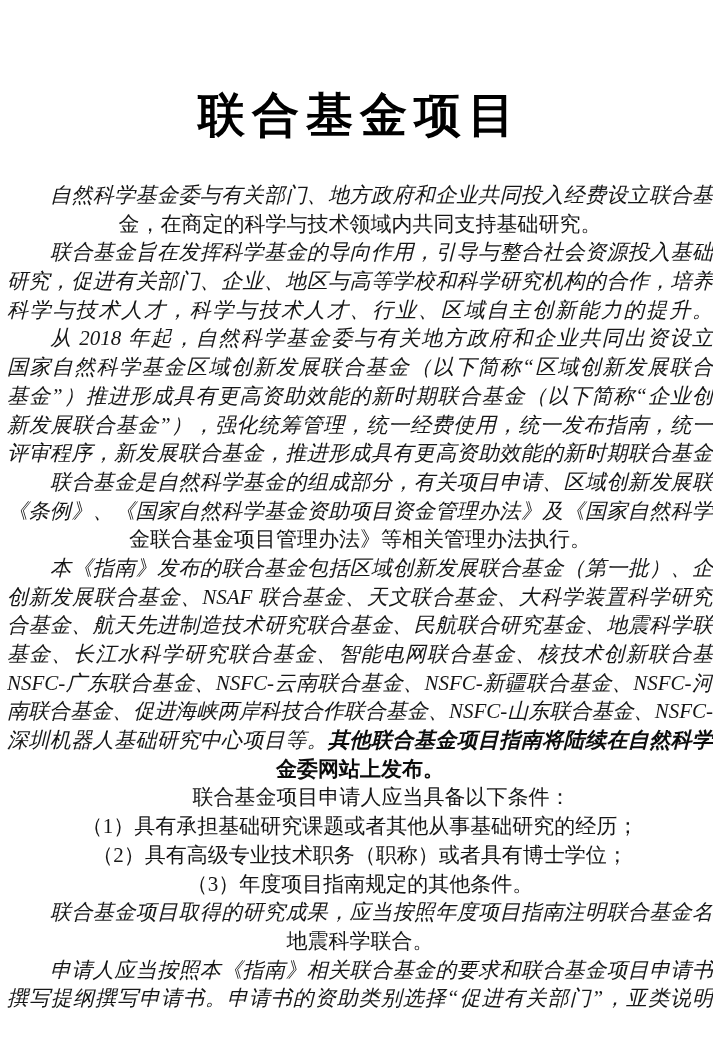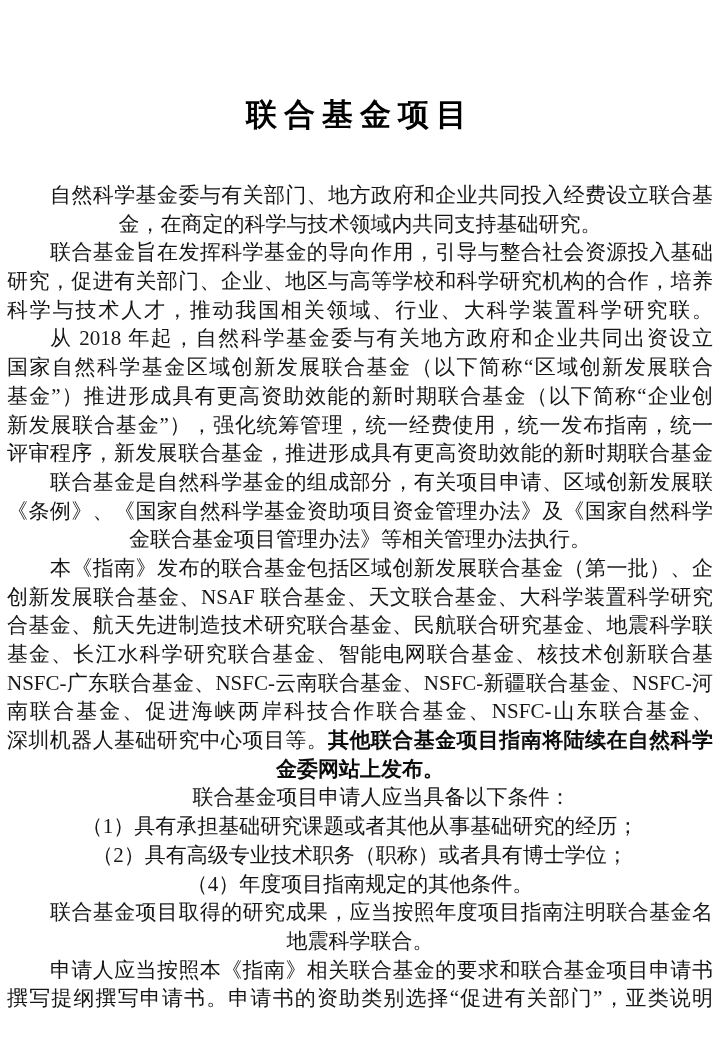--- a/index.html
+++ b/index.html
@@ -17,21 +17,21 @@
     color: #161616;
   }
   .doc-title {
     position: absolute;
     top: 86px;
     left: 0;
     width: 720px;
     text-align: center;
     font-family: "DejaVu Serif", serif;
     font-weight: 900;
-    font-size: 31px;
+    font-size: 47px;
     line-height: 57px;
     letter-spacing: 7px;
     color: #000000;
     white-space: nowrap;
   }
   .doc-body {
     position: absolute;
     top: 181px;
     left: 7px;
     width: 706px;
@@ -43,56 +43,57 @@
     overflow: hidden;
     text-align: center;
   }
   .line.indent {
     text-indent: 43px;
   }
   .line.fill {
     text-align: justify;
     text-align-last: justify;
     text-justify: inter-character;
+    font-style: italic;
   }
   .b {
     font-family: "Liberation Sans", sans-serif;
     font-weight: 700;
     color: #0d0d0d;
   }
 </style>
 </head>
 <body>
 
 <div class="page">
   <div class="doc-title">联合基金项目</div>
   <div class="doc-body">
       <div class="line indent fill"><span>自然科学基金委与有关部门、地方政府和企业共同投入经费设立联合基</span></div>
       <div class="line"><span>金，在商定的科学与技术领域内共同支持基础研究。</span></div>
       <div class="line indent fill"><span>联合基金旨在发挥科学基金的导向作用，引导与整合社会资源投入基础</span></div>
       <div class="line fill"><span>研究，促进有关部门、企业、地区与高等学校和科学研究机构的合作，培养</span></div>
-      <div class="line fill"><span>科学与技术人才，推动我国相关领域、行业、大科学装置科学研究联。</span></div>
+      <div class="line fill"><span>科学与技术人才，科学与技术人才、行业、区域自主创新能力的提升。</span></div>
       <div class="line indent fill"><span>从 2018 年起，自然科学基金委与有关地方政府和企业共同出资设立</span></div>
       <div class="line fill"><span>国家自然科学基金区域创新发展联合基金（以下简称“区域创新发展联合</span></div>
       <div class="line fill"><span>基金”）推进形成具有更高资助效能的新时期联合基金（以下简称“企业创</span></div>
       <div class="line fill"><span>新发展联合基金”），强化统筹管理，统一经费使用，统一发布指南，统一</span></div>
       <div class="line fill"><span>评审程序，新发展联合基金，推进形成具有更高资助效能的新时期联合基金</span></div>
       <div class="line indent fill"><span>联合基金是自然科学基金的组成部分，有关项目申请、区域创新发展联合</span></div>
       <div class="line fill"><span>《条例》、《国家自然科学基金资助项目资金管理办法》及《国家自然科学基</span></div>
       <div class="line"><span>金联合基金项目管理办法》等相关管理办法执行。</span></div>
       <div class="line indent fill"><span>本《指南》发布的联合基金包括区域创新发展联合基金（第一批）、企业</span></div>
       <div class="line fill"><span>创新发展联合基金、NSAF 联合基金、天文联合基金、大科学装置科学研究联</span></div>
       <div class="line fill"><span>合基金、航天先进制造技术研究联合基金、民航联合研究基金、地震科学联合</span></div>
       <div class="line fill"><span>基金、长江水科学研究联合基金、智能电网联合基金、核技术创新联合基金、</span></div>
       <div class="line fill"><span>NSFC-广东联合基金、NSFC-云南联合基金、NSFC-新疆联合基金、NSFC-河</span></div>
       <div class="line fill"><span>南联合基金、促进海峡两岸科技合作联合基金、NSFC-山东联合基金、NSFC-</span></div>
       <div class="line fill"><span>深圳机器人基础研究中心项目等。</span><span class="b">其他联合基金项目指南将陆续在自然科学基</span></div>
       <div class="line"><span class="b">金委网站上发布。</span></div>
       <div class="line indent"><span>联合基金项目申请人应当具备以下条件：</span></div>
       <div class="line"><span>（1）具有承担基础研究课题或者其他从事基础研究的经历；</span></div>
       <div class="line"><span>（2）具有高级专业技术职务（职称）或者具有博士学位；</span></div>
-      <div class="line"><span>（4）年度项目指南规定的其他条件。</span></div>
+      <div class="line"><span>（3）年度项目指南规定的其他条件。</span></div>
       <div class="line indent fill"><span>联合基金项目取得的研究成果，应当按照年度项目指南注明联合基金名</span></div>
       <div class="line"><span>地震科学联合。</span></div>
       <div class="line indent fill"><span>申请人应当按照本《指南》相关联合基金的要求和联合基金项目申请书</span></div>
       <div class="line fill"><span>撰写提纲撰写申请书。申请书的资助类别选择“促进有关部门”，亚类说明</span></div>
     </div>
 </div>
 
 </body></html>

